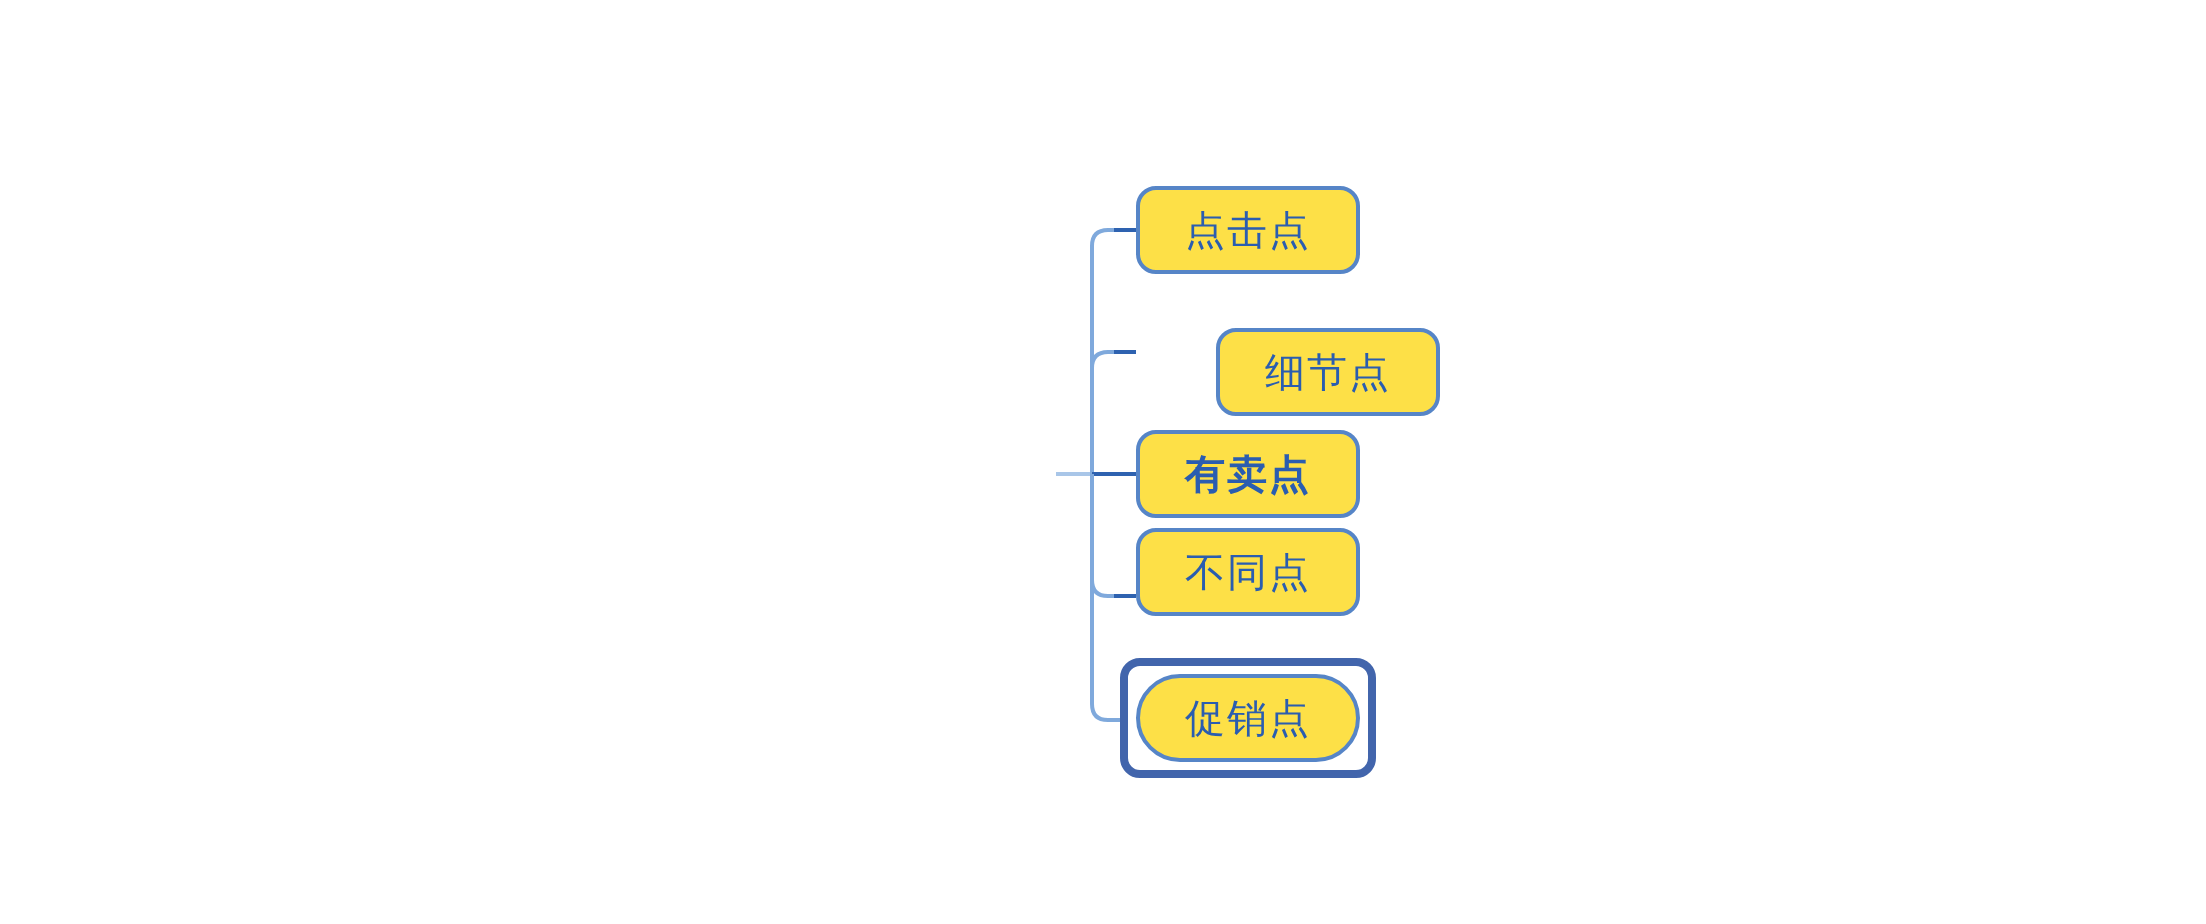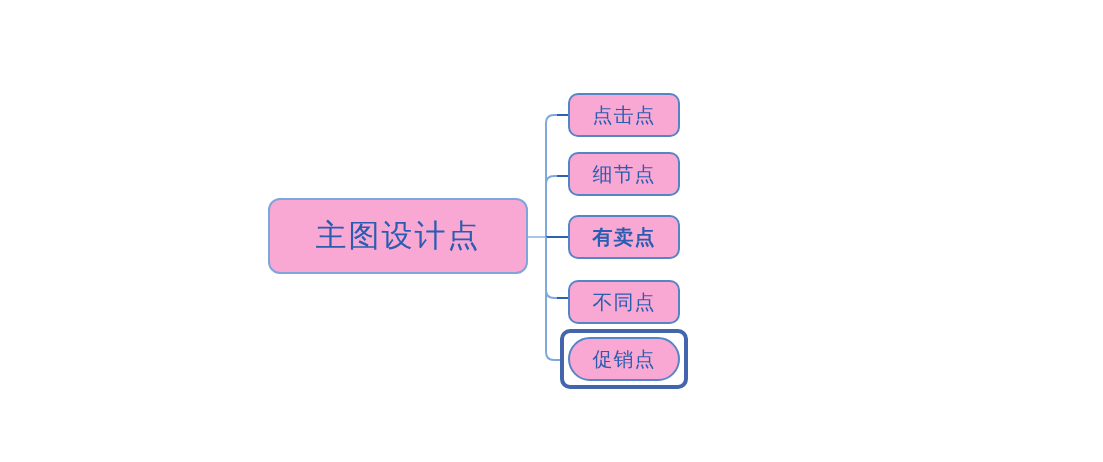--- a/index.html
+++ b/index.html
@@ -27,21 +27,21 @@
   .stub-line   { stroke: var(--c-stub, #a9c6e8); }
   .trunk-line  { stroke: var(--c-trunk, #7fa9dc); }
   .branch-line { stroke: var(--c-branch, #2e62b0); }
 
   .topic {
     position: absolute;
     box-sizing: border-box;
     display: flex;
     align-items: center;
     justify-content: center;
-    background: #f9a8d4;
+    background: #fde047;
     color: var(--c-text, #2a5db0);
     cursor: default;
     white-space: nowrap;
     text-align: center;
   }
   .root-topic {
     left: 268px; top: 198px;
     width: 260px; height: 76px;
     border: 2px solid var(--c-main-border, #7fa5db);
     border-radius: 12px;
@@ -50,23 +50,23 @@
   }
   .sub-topic {
     left: 568px;
     width: 112px; height: 44px;
     border: 2px solid var(--c-child-border, #5685c7);
     border-radius: 10px;
     font-size: 20px;
     letter-spacing: 1px;
   }
   .sub-topic-1 { top: 93px; }
-  .sub-topic-2 { top: 152px; }
+  .sub-topic-2 { top: 164px; margin-left: 40px; }
   .sub-topic-3 { top: 215px; font-weight: bold; }
-  .sub-topic-4 { top: 280px; }
+  .sub-topic-4 { top: 264px; }
   .sub-topic-5 { top: 337px; border-radius: 22px; }
 
   .selection-ring {
     position: absolute;
     box-sizing: border-box;
     left: 560px; top: 329px;
     width: 128px; height: 60px;
     border: 4px solid var(--c-selected, #4265ac);
     border-radius: 10px;
     background: transparent;
@@ -89,23 +89,20 @@
 
     <path class="trunk-line" d="M 546 290 Q 546 298 554 298 H 568"></path>
 
     <path class="trunk-line" d="M 546 237 V 352 Q 546 360 554 360 H 560"></path>
 
     <path class="branch-line" d="M 557 115 H 568"></path>
     <path class="branch-line" d="M 557 176 H 568"></path>
     <path class="branch-line" d="M 557 298 H 568"></path>
   </svg>
 
-  <div class="topic root-topic">
-    <span>主图设计点</span>
-  </div>
 
   <div class="topic sub-topic sub-topic-1">
     <span>点击点</span>
   </div>
 
   <div class="topic sub-topic sub-topic-2">
     <span>细节点</span>
   </div>
 
   <div class="topic sub-topic sub-topic-3">

